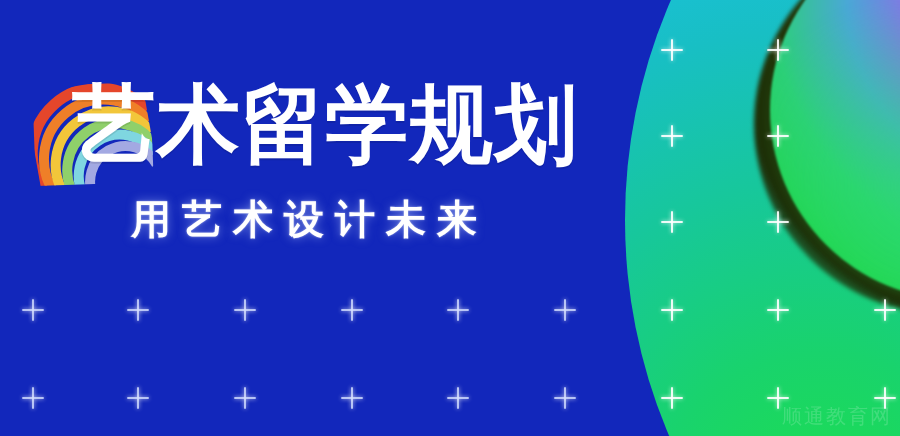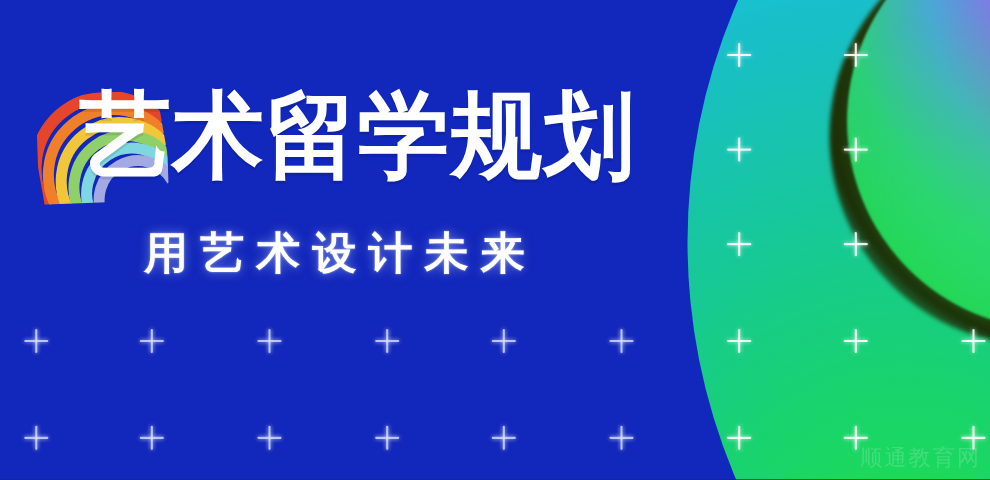--- a/index.html
+++ b/index.html
@@ -5,21 +5,21 @@
   html, body {
     margin: 0;
     padding: 0;
     background: #0d1a6e;
   }
   #banner {
     position: relative;
     width: 900px;
     height: 436px;
     overflow: hidden;
-    background: #1d4ed8;
+    background: #a21caf;
     font-family: "Liberation Sans", "DejaVu Sans", sans-serif;
     user-select: none;
   }
 
   
   .bg-base {
     position: absolute;
     inset: 0;
     background: #1227bb;
   }
@@ -131,21 +131,21 @@
     text-shadow: 0 2px 0 rgba(0,0,0,0.10);
     font-family: "DejaVu Sans", "Liberation Sans", sans-serif;
     transform: scaleX(0.97);
     transform-origin: left center;
   }
 
   
   .subtitle {
     position: absolute;
     left: 131px;
-    top: 206px;
+    top: 194px;
     font-size: 40px;
     line-height: 50px;
     font-weight: 700;
     color: #ffffff;
     letter-spacing: 11px;
     white-space: nowrap;
     text-shadow: 0 0 10px rgba(190,205,255,0.55), 0 0 2px rgba(255,255,255,0.6);
     font-family: "DejaVu Sans", "Liberation Sans", sans-serif;
   }
 

